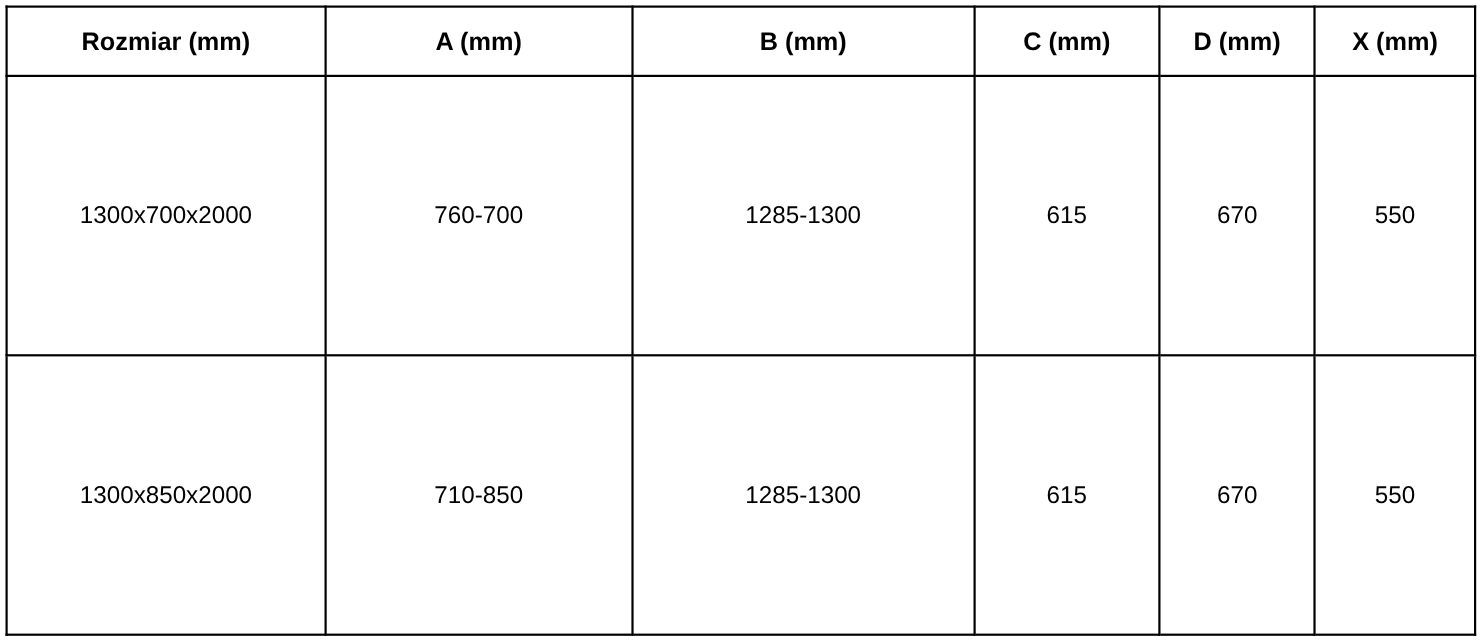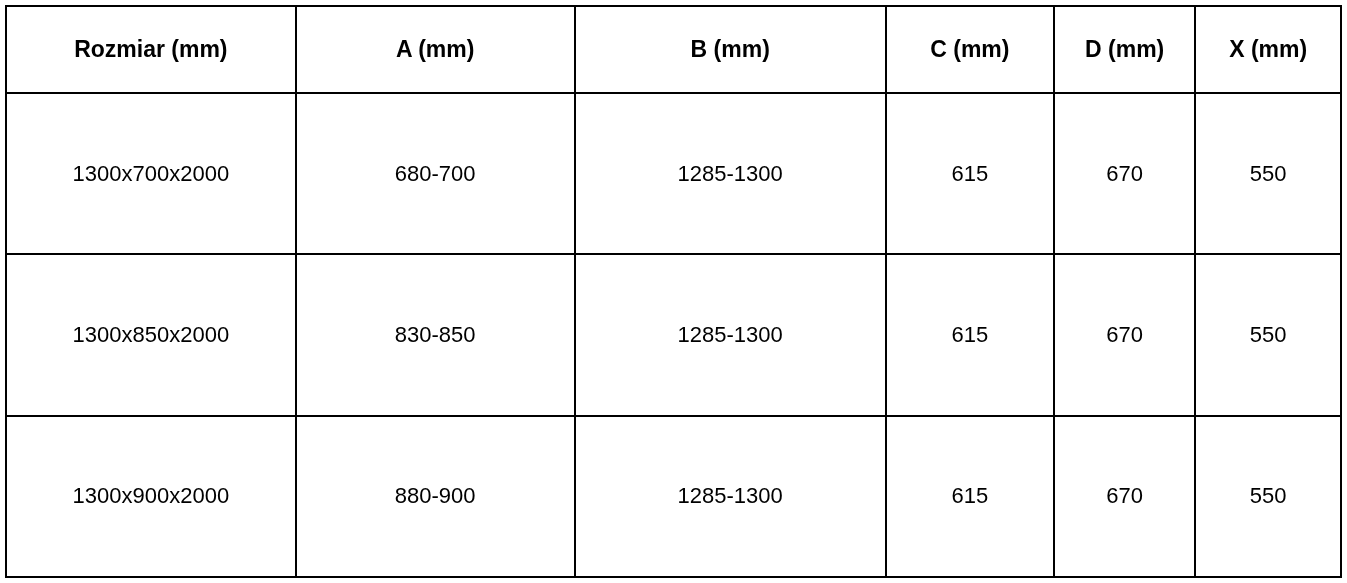--- a/index.html
+++ b/index.html
@@ -21,21 +21,21 @@
     height: 573px;
     table-layout: fixed;
     background: #ffffff;
   }
   table.spec-table th,
   table.spec-table td {
     border: 2px solid #000000;
     text-align: center;
     vertical-align: middle;
     color: #000000;
-    padding: 12px;
+    padding: 0;
     overflow: hidden;
     white-space: nowrap;
   }
   table.spec-table th {
     font-size: 23px;
     font-weight: bold;
     height: 61px;
   }
   table.spec-table td {
     font-size: 22px;
@@ -68,37 +68,29 @@
         <th>A (mm)</th>
         <th>B (mm)</th>
         <th>C (mm)</th>
         <th>D (mm)</th>
         <th>X (mm)</th>
       </tr>
     </thead>
     <tbody>
       <tr>
         <td>1300x700x2000</td>
-        <td>680-700</td>
+        <td>760-700</td>
         <td>1285-1300</td>
         <td>615</td>
         <td>670</td>
         <td>550</td>
       </tr>
       <tr>
         <td>1300x850x2000</td>
-        <td>830-850</td>
-        <td>1285-1300</td>
-        <td>615</td>
-        <td>670</td>
-        <td>550</td>
-      </tr>
-      <tr>
-        <td>1300x900x2000</td>
-        <td>880-900</td>
+        <td>710-850</td>
         <td>1285-1300</td>
         <td>615</td>
         <td>670</td>
         <td>550</td>
       </tr>
     </tbody>
   </table>
 </div>
 
 </body></html>

